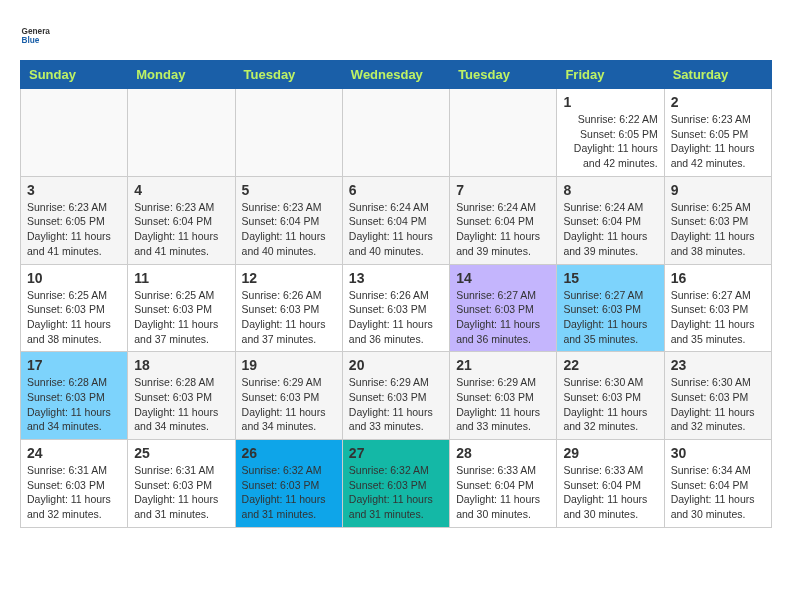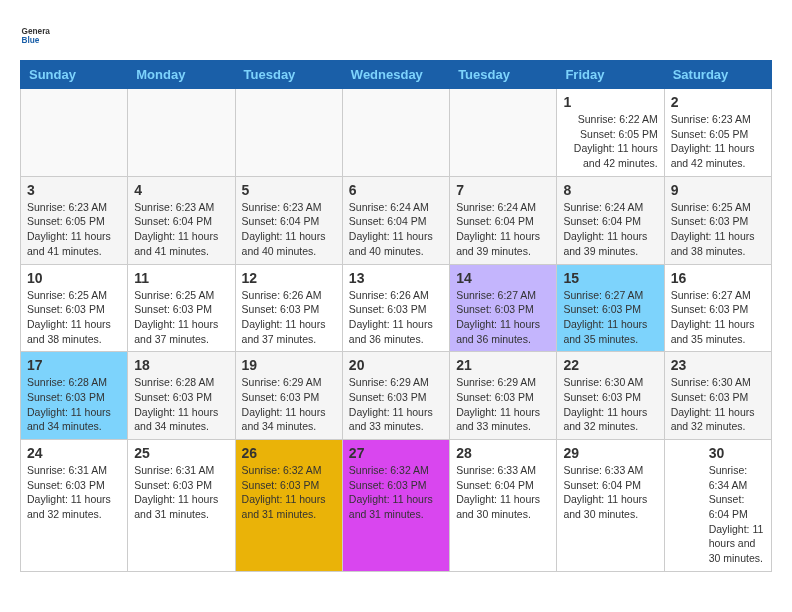--- a/index.html
+++ b/index.html
@@ -37,21 +37,21 @@
       font-size: 16px;
       color: #555;
     }
     table {
       width: 100%;
       border-collapse: collapse;
       table-layout: fixed;
     }
     th {
       background-color: #1a5fa8;
-      color: #7dd3fc;
+      color: #bef264;
       text-align: left;
       padding: 6px 8px;
       font-size: 13px;
       font-weight: bold;
       border: 1px solid #1a5fa8;
     }
     td {
       border: 1px solid #ccc;
       padding: 5px 6px;
       vertical-align: top;
@@ -265,45 +265,45 @@
           <div class="day-info" style="white-space: pre-line;">Sunrise: 6:31 AM
 Sunset: 6:03 PM
 Daylight: 11 hours and 32 minutes.</div>
         </td>
         <td style="background-color: rgb(255, 255, 255);">
           <span class="day-num">25</span>
           <div class="day-info" style="white-space: pre-line;">Sunrise: 6:31 AM
 Sunset: 6:03 PM
 Daylight: 11 hours and 31 minutes.</div>
         </td>
-        <td style="background-color: #eab308;">
+        <td style="background-color: #0ea5e9;">
           <span class="day-num">26</span>
           <div class="day-info" style="white-space: pre-line;">Sunrise: 6:32 AM
 Sunset: 6:03 PM
 Daylight: 11 hours and 31 minutes.</div>
         </td>
-        <td style="background-color: #d946ef;">
+        <td style="background-color: #14b8a6;">
           <span class="day-num">27</span>
           <div class="day-info" style="white-space: pre-line;">Sunrise: 6:32 AM
 Sunset: 6:03 PM
 Daylight: 11 hours and 31 minutes.</div>
         </td>
         <td style="background-color: rgb(255, 255, 255);">
           <span class="day-num">28</span>
           <div class="day-info" style="white-space: pre-line;">Sunrise: 6:33 AM
 Sunset: 6:04 PM
 Daylight: 11 hours and 30 minutes.</div>
         </td>
         <td style="background-color: rgb(255, 255, 255);">
           <span class="day-num">29</span>
           <div class="day-info" style="white-space: pre-line;">Sunrise: 6:33 AM
 Sunset: 6:04 PM
 Daylight: 11 hours and 30 minutes.</div>
         </td>
-        <td style="background-color: rgb(255, 255, 255); padding-left: 44px;">
+        <td style="background-color: rgb(255, 255, 255);">
           <span class="day-num">30</span>
           <div class="day-info" style="white-space: pre-line;">Sunrise: 6:34 AM
 Sunset: 6:04 PM
 Daylight: 11 hours and 30 minutes.</div>
         </td>
       </tr>
     </tbody>
 </table>
 
 </body></html>

